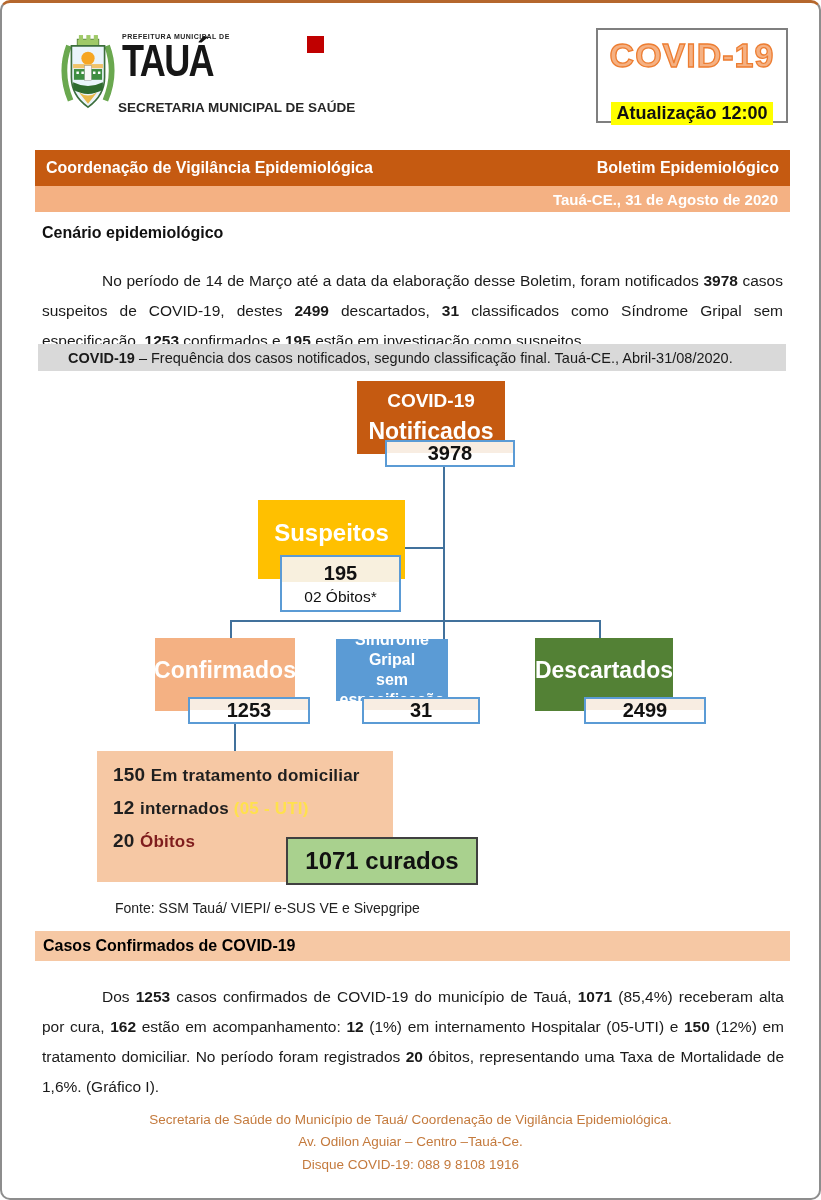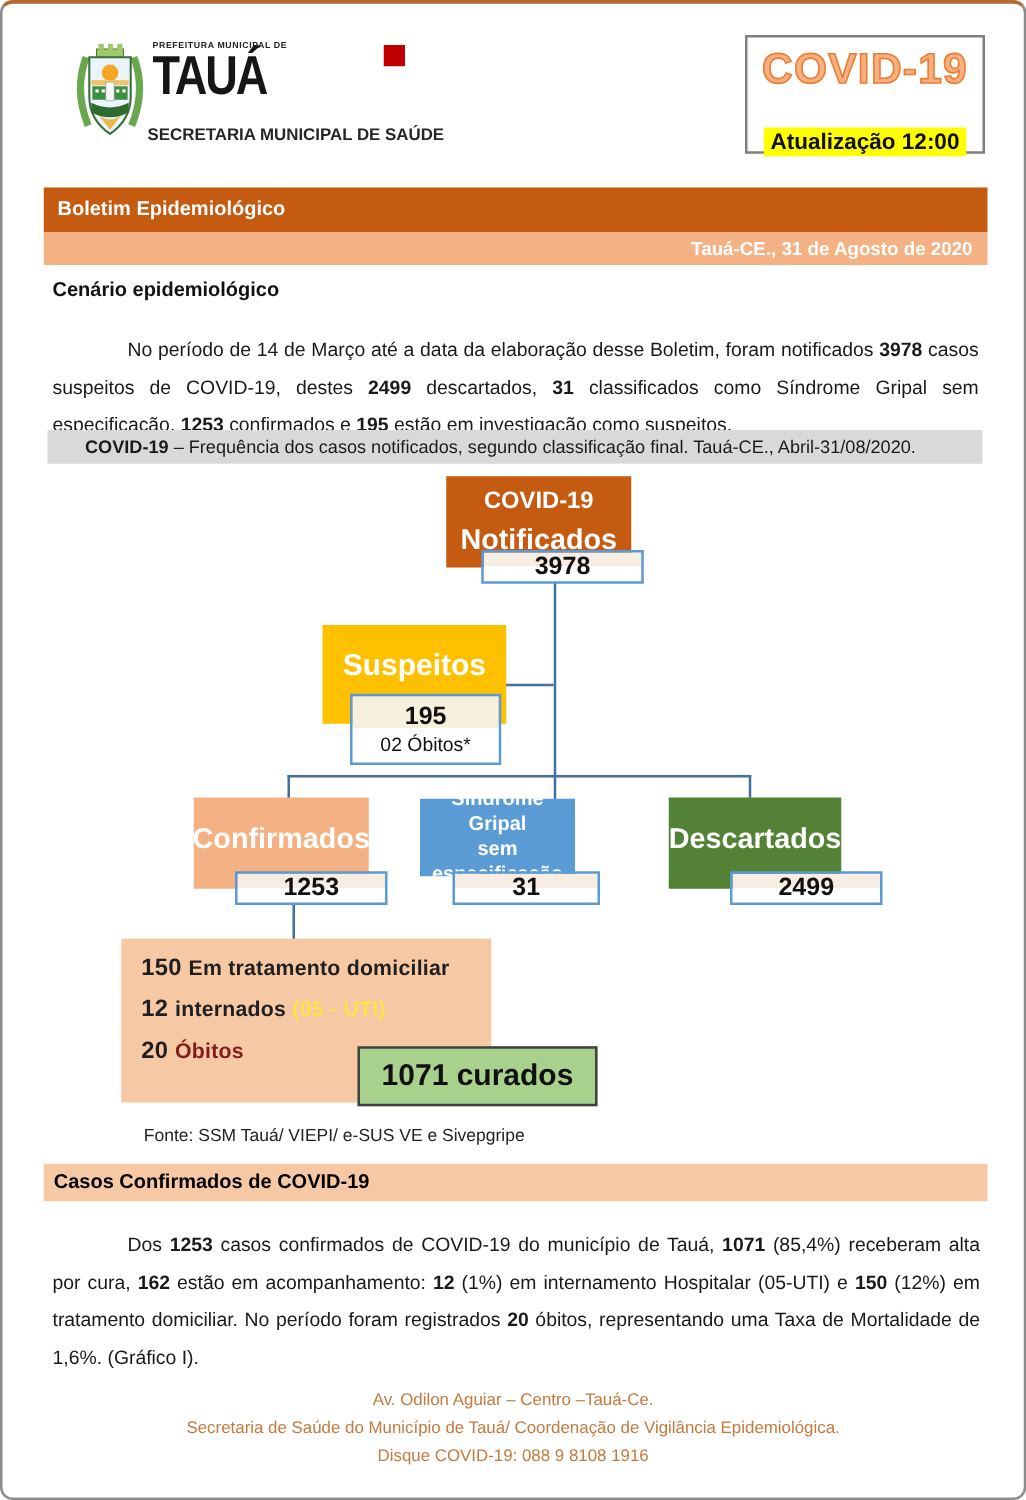--- a/index.html
+++ b/index.html
@@ -40,21 +40,21 @@
   
   .node{position:absolute;display:flex;flex-direction:column;justify-content:center;align-items:center;
     color:#fff;font-weight:bold;text-align:center;z-index:1;}
   .n-notif{left:355px;top:378px;width:148px;height:73px;background:#c55a11;}
   .n-notif .l1{font-size:19px;font-weight:600;margin-bottom:6px;}
   .n-notif .l2{font-size:23px;}
   .n-susp{left:256px;top:497px;width:147px;height:79px;background:#ffc000;
     justify-content:center;padding-bottom:14px;box-sizing:border-box;font-size:24px;}
   .n-conf{left:153px;top:635px;width:140px;height:73px;background:#f4b183;
     padding-bottom:8px;box-sizing:border-box;font-size:23px;}
-  .n-sind{left:334px;top:636px;width:124px;height:62px;background:#5b9bd5;font-size:16px;line-height:1.25;}
+  .n-sind{left:334px;top:636px;width:112px;height:62px;background:#5b9bd5;font-size:16px;line-height:1.25;}
   .n-desc{left:533px;top:635px;width:138px;height:73px;background:#538135;
     padding-bottom:8px;box-sizing:border-box;font-size:23px;}
   .valbox{position:absolute;background:linear-gradient(to bottom,#f8ede2 48%,#ffffff 48%);
     border:2px solid #5b9bd5;box-sizing:border-box;z-index:2;
     display:flex;flex-direction:column;justify-content:center;align-items:center;
     font-weight:bold;font-size:20px;color:#111;}
   .v-notif{left:383px;top:437px;width:130px;height:27px;}
   .v-susp{left:278px;top:552px;width:121px;height:57px;background:linear-gradient(to bottom,#f8f0de 48%,#ffffff 48%);}
   .v-susp .note{font-size:15.5px;font-weight:normal;margin-top:3px;}
   .v-conf{left:186px;top:694px;width:122px;height:27px;}
@@ -118,20 +118,21 @@
   </div>
   <div class="red-mark"></div>
   <div class="logo-subtitle">SECRETARIA MUNICIPAL DE SAÚDE</div>
 
   <div class="covid-box">
     <div class="covid-title">COVID-19</div><br>
     <span class="covid-update">Atualização 12:00</span>
   </div>
 
   <div class="bar-dark">
+    <span>Coordenação de Vigilância Epidemiológica</span>
     <span>Boletim Epidemiológico</span>
   </div>
   <div class="bar-light">
     <span>Tauá-CE., 31 de Agosto de 2020</span>
   </div>
 
   <div class="h-scenario">Cenário epidemiológico</div>
   <p class="para para-1"><span>No período de 14 de Março até a data da elaboração desse Boletim, foram notificados </span><b>3978</b><span> casos suspeitos de COVID-19, destes </span><b>2499</b><span> descartados, </span><b>31</b><span> classificados como Síndrome Gripal sem especificação, </span><b>1253</b><span> confirmados e </span><b>195</b><span> estão em investigação como suspeitos.</span></p>
   <div class="caption-bar">
     <span><b>COVID-19</b><span> – Frequência dos casos notificados, segundo classificação final. Tauá-CE., Abril-31/08/2020.</span></span>
@@ -175,18 +176,18 @@
     <div class="dline"><b class="num">20 </b><b class="red">Óbitos</b></div>
   </div>
   <div class="curados-box">1071 curados</div>
 
   <div class="fonte">Fonte: SSM Tauá/ VIEPI/ e-SUS VE e Sivepgripe</div>
 
   <div class="section-bar">Casos Confirmados de COVID-19</div>
   <p class="para para-2"><span>Dos </span><b>1253</b><span> casos confirmados de COVID-19 do município de Tauá, </span><b>1071</b><span> (85,4%) receberam alta por cura, </span><b>162</b><span> estão em acompanhamento: </span><b>12</b><span> (1%) em internamento Hospitalar (05-UTI) e </span><b>150</b><span> (12%) em tratamento domiciliar. No período foram registrados </span><b>20</b><span> óbitos, representando uma Taxa de Mortalidade de 1,6%.  (Gráfico I).</span></p>
 
   <div class="footer">
+    <div>Secretaria de Saúde do Município de Tauá/ Coordenação de Vigilância Epidemiológica.</div>
     <div>Av. Odilon Aguiar – Centro –Tauá-Ce.</div>
-    <div>Secretaria de Saúde do Município de Tauá/ Coordenação de Vigilância Epidemiológica.</div>
     <div>Disque COVID-19: 088 9 8108 1916</div>
   </div>
 
 </div>
 
 </body></html>

